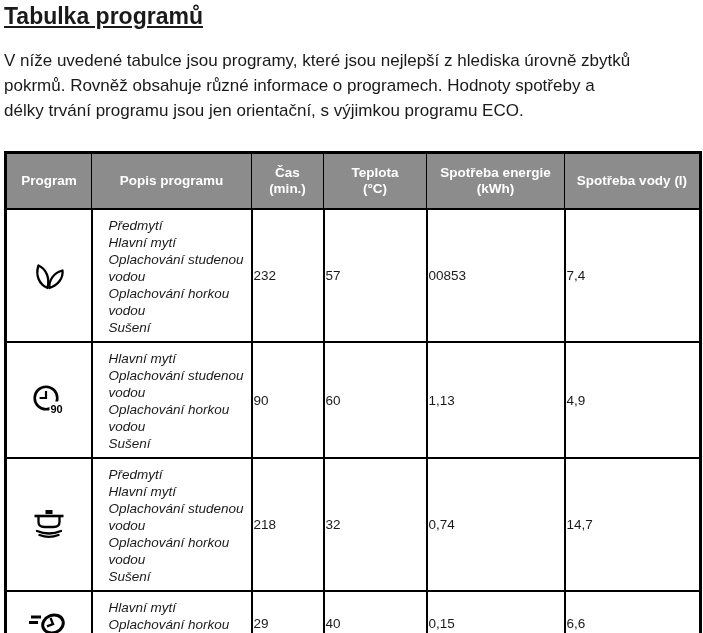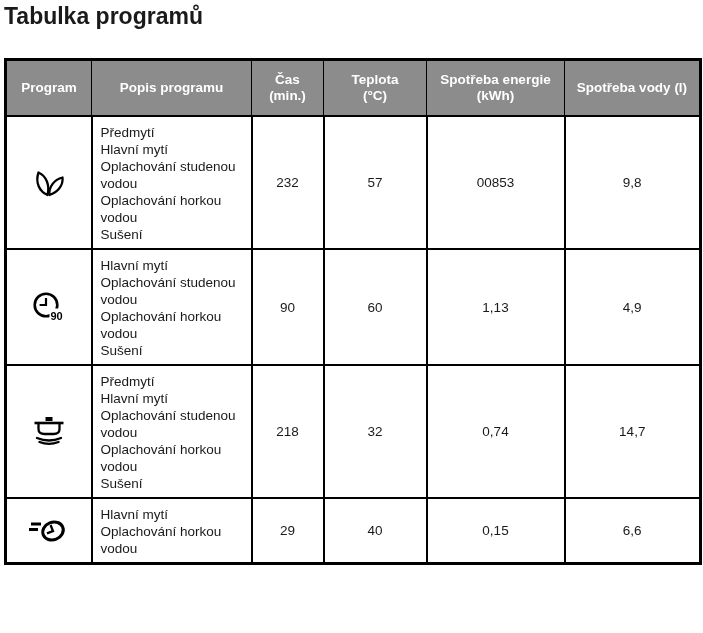--- a/index.html
+++ b/index.html
@@ -14,20 +14,21 @@
     height: 633px;
     padding: 2px 0 0 4px;
     box-sizing: border-box;
     overflow: hidden;
   }
   h1.title {
     margin: 0;
     font-size: 23px;
     font-weight: bold;
     line-height: 28px;
+    text-decoration: underline;
   }
   p.intro {
     margin: 18px 0 0 0;
     font-size: 17px;
     line-height: 25px;
     white-space: pre-line;
     width: 697px;
   }
   table.programs {
     border-collapse: collapse;
@@ -54,40 +55,44 @@
     border: 2px solid #000000;
     font-size: 13.5px;
     background: #ffffff;
   }
   td.icon-cell {
     text-align: center;
     vertical-align: middle;
   }
   td.desc {
     vertical-align: top;
-    padding: 7px 5px 5px 8px;
+    padding: 7px 5px 5px 16px;
     line-height: 17px;
+    font-style: italic;
   }
   td.num {
-    text-align: center;
+    text-align: left;
     vertical-align: middle;
   }
   tr.r1 { height: 126px; }
   tr.r2 { height: 110px; }
   tr.r3 { height: 122px; }
   tr.r4 { height: 61px; }
   svg { display: inline-block; vertical-align: middle; }
 </style>
 </head>
 <body>
 
 <div class="page">
 
   <h1 class="title">Tabulka programů</h1>
 
+  <p class="intro">V níže uvedené tabulce jsou programy, které jsou nejlepší z hlediska úrovně zbytků
+pokrmů. Rovněž obsahuje různé informace o programech. Hodnoty spotřeby a
+délky trvání programu jsou jen orientační, s výjimkou programu ECO.</p>
 
   <table class="programs">
     <colgroup>
       <col style="width:86px">
       <col style="width:160px">
       <col style="width:72px">
       <col style="width:103px">
       <col style="width:138px">
       <col style="width:136px">
     </colgroup>
@@ -116,21 +121,21 @@
         <td class="desc">
           <div>Předmytí</div>
           <div>Hlavní mytí</div>
           <div>Oplachování studenou vodou</div>
           <div>Oplachování horkou vodou</div>
           <div>Sušení</div>
         </td>
         <td class="num">232</td>
         <td class="num">57</td>
         <td class="num">00853</td>
-        <td class="num">9,8</td>
+        <td class="num">7,4</td>
       </tr>
 
       <tr class="r2">
         <td class="icon-cell">
           <svg width="36" height="34" viewBox="0 0 36 34">
             <circle cx="15" cy="15" r="11.3" fill="none" stroke="#000000" stroke-width="2.6"></circle>
             <rect x="18.5" y="18.5" width="17.5" height="15.5" fill="#ffffff"></rect>
             <path d="M15 8 V15 H8.6" fill="none" stroke="#000000" stroke-width="2.2"></path>
             <text x="19.5" y="29.5" font-size="11" font-weight="bold" fill="#000000">90</text>
           </svg>

